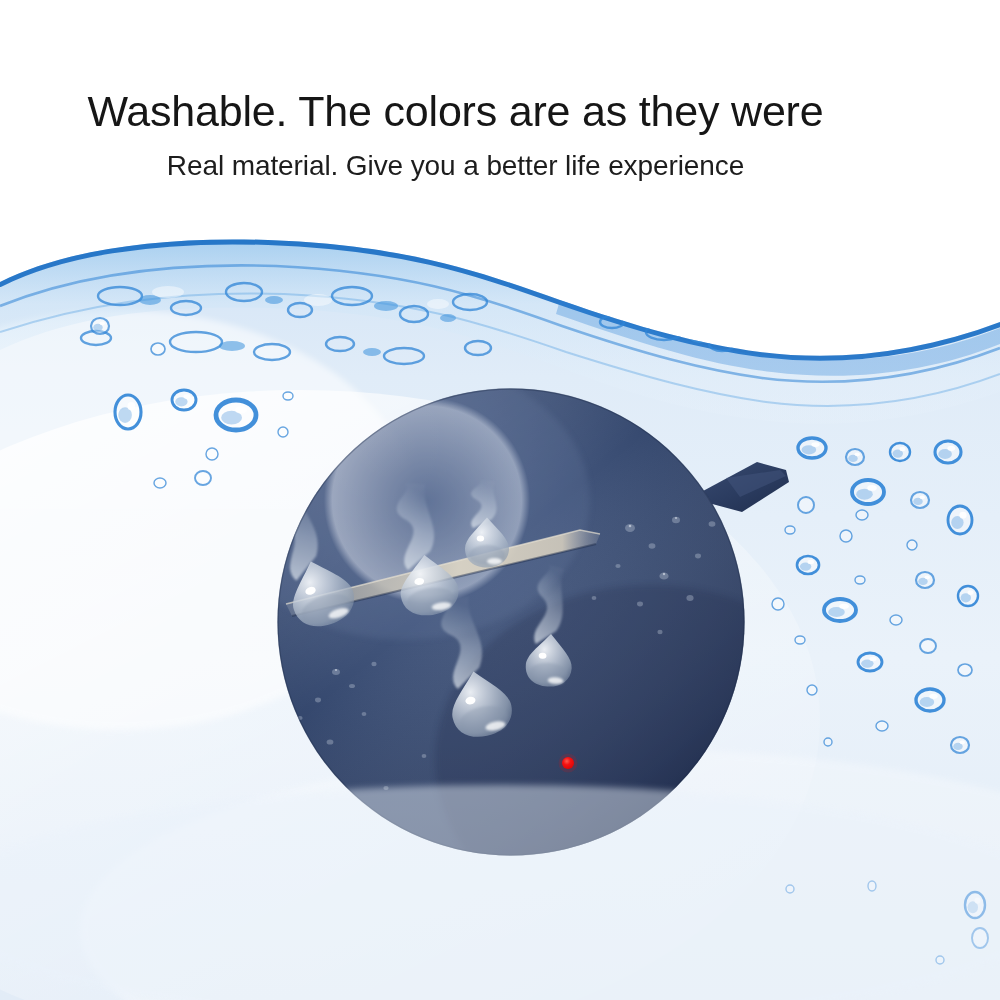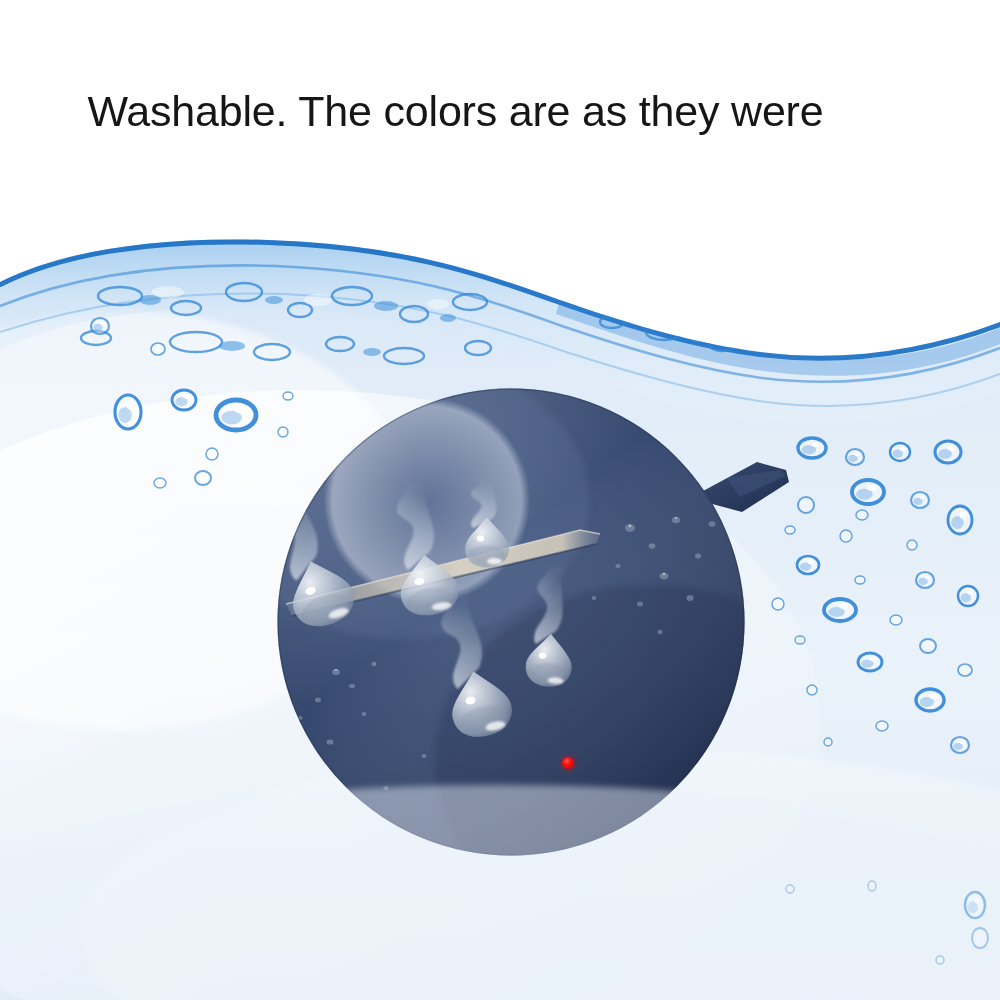--- a/index.html
+++ b/index.html
@@ -622,15 +622,16 @@
       </g>
 
       <g>
         <ellipse cx="500" cy="905" rx="560" ry="120" fill="#eaf2fb" opacity="0.45" filter="url(#fMist)"></ellipse>
       </g>
     </svg>
   </div>
 
   <div class="copy">
     <div class="headline">Washable. The colors are as they were</div>
+    <div class="subhead">Real material. Give you a better life experience</div>
   </div>
 
 </div>
 
 </body></html>

